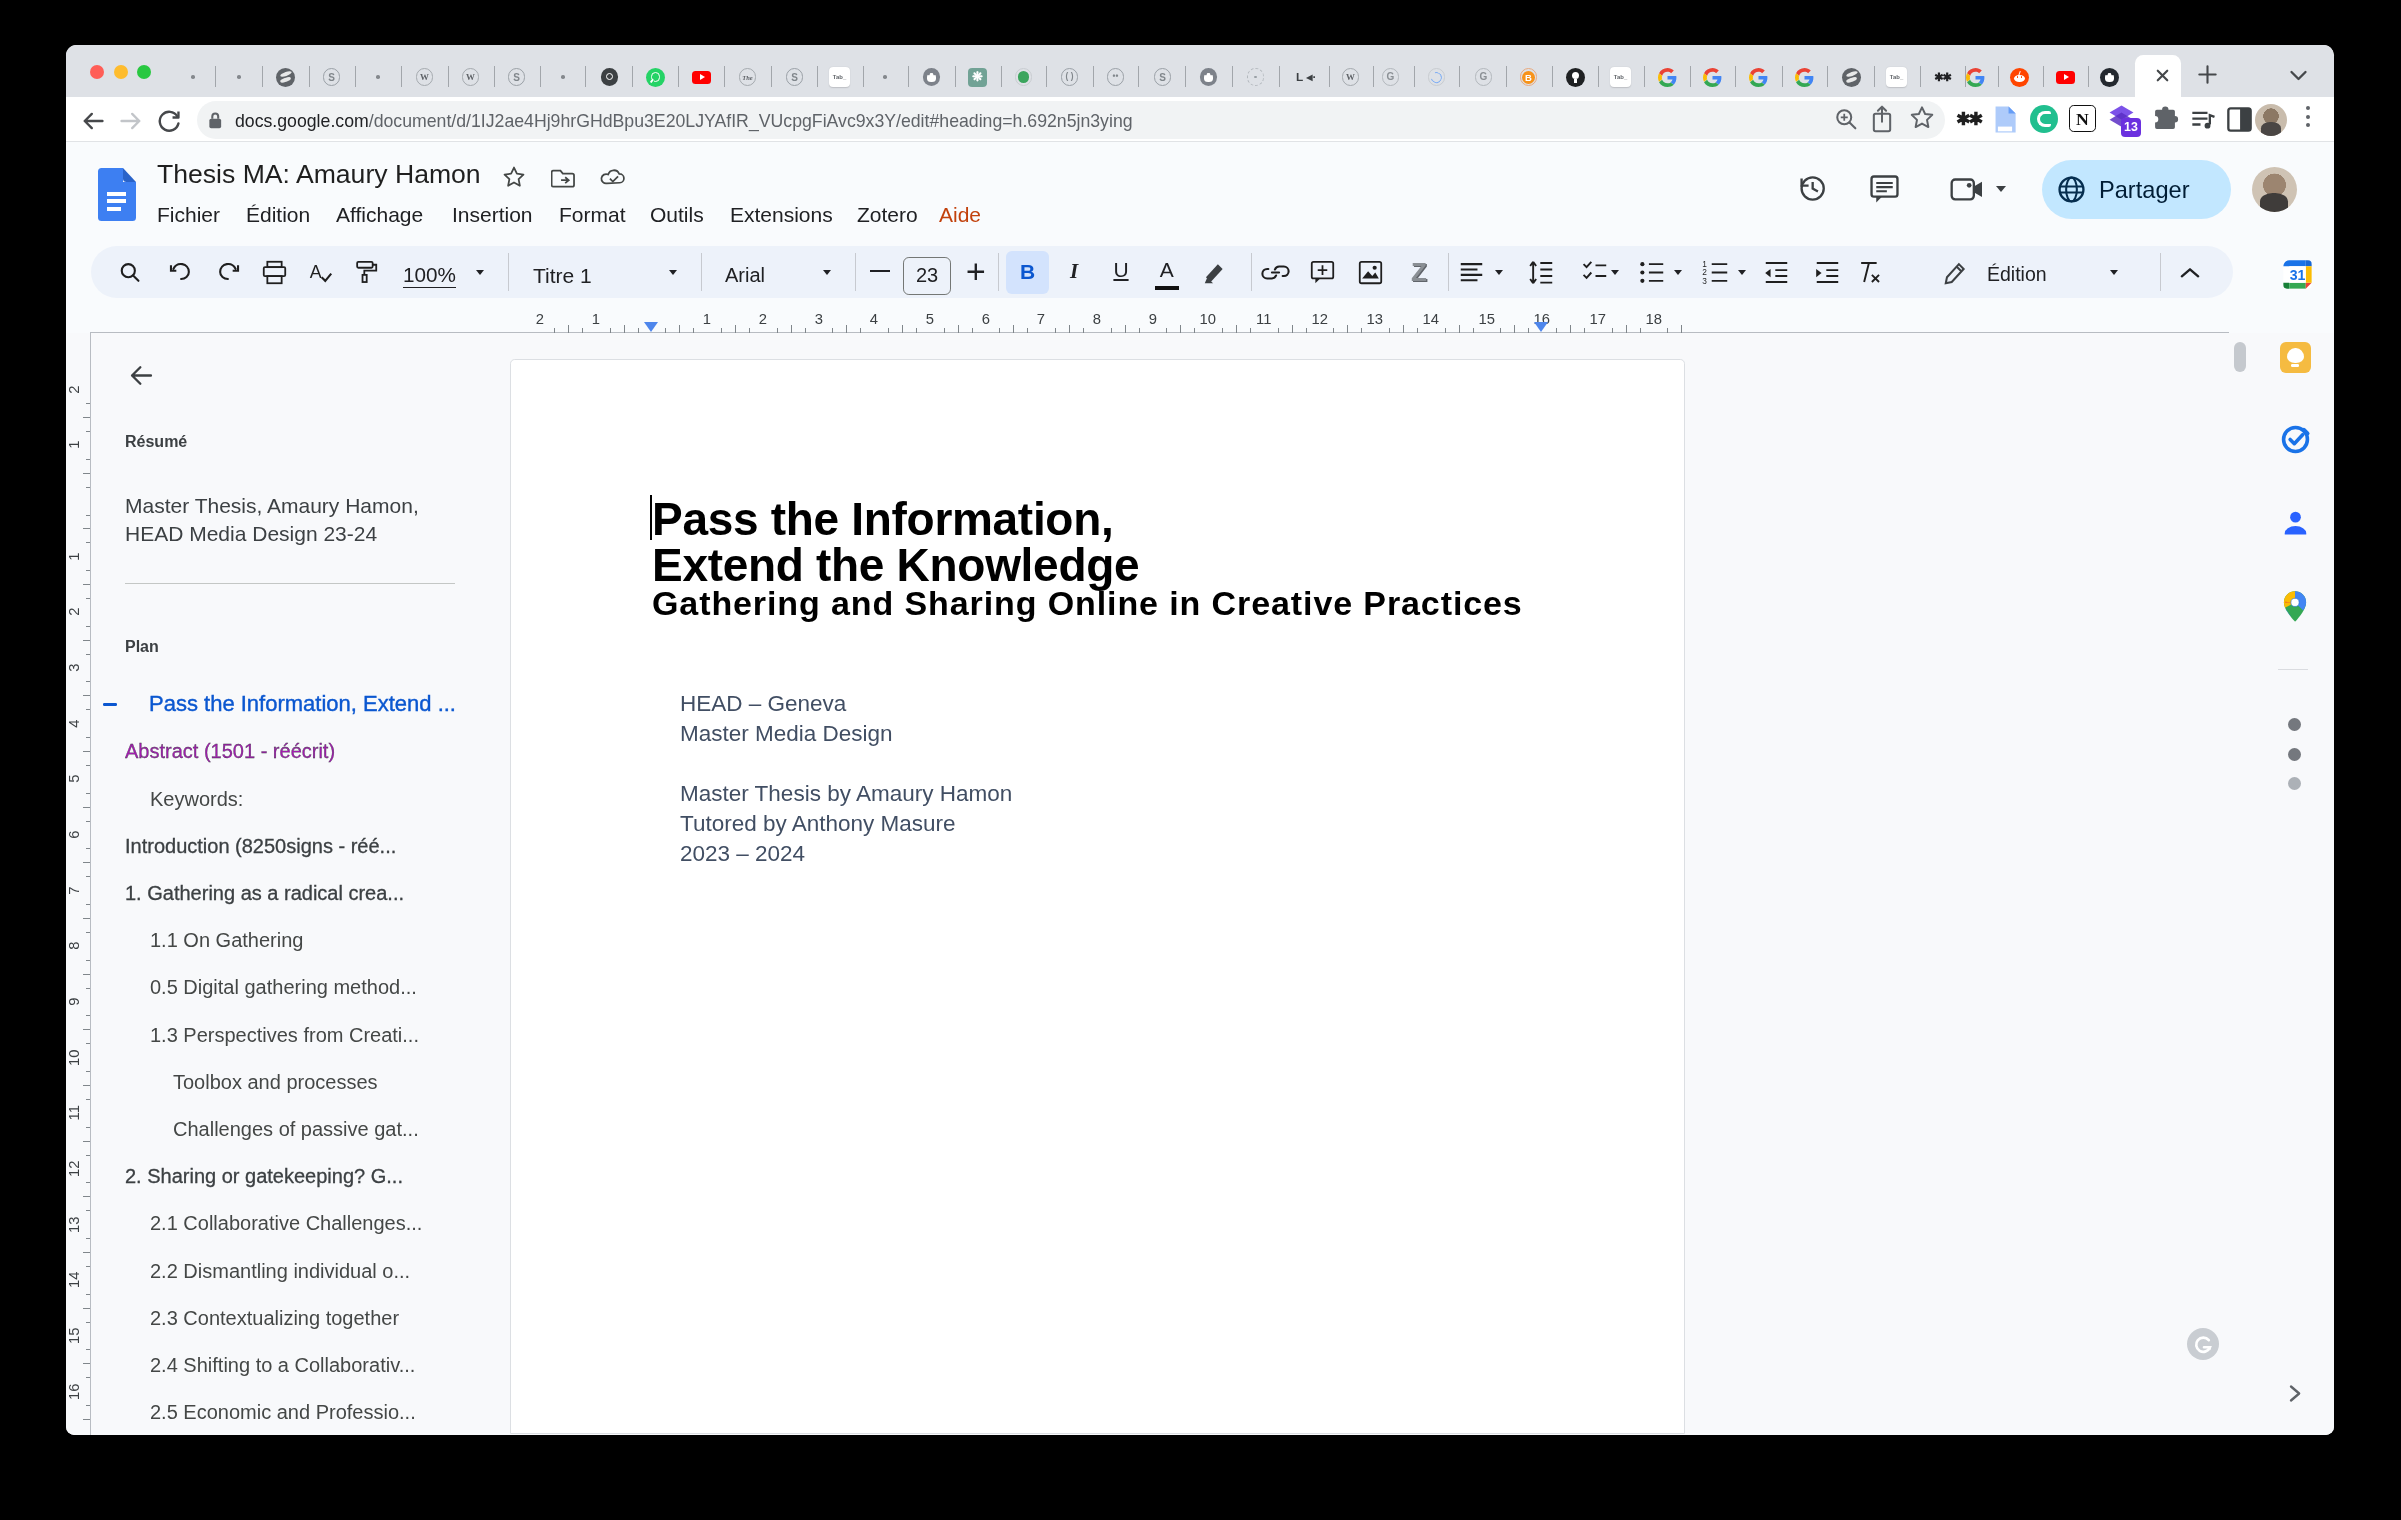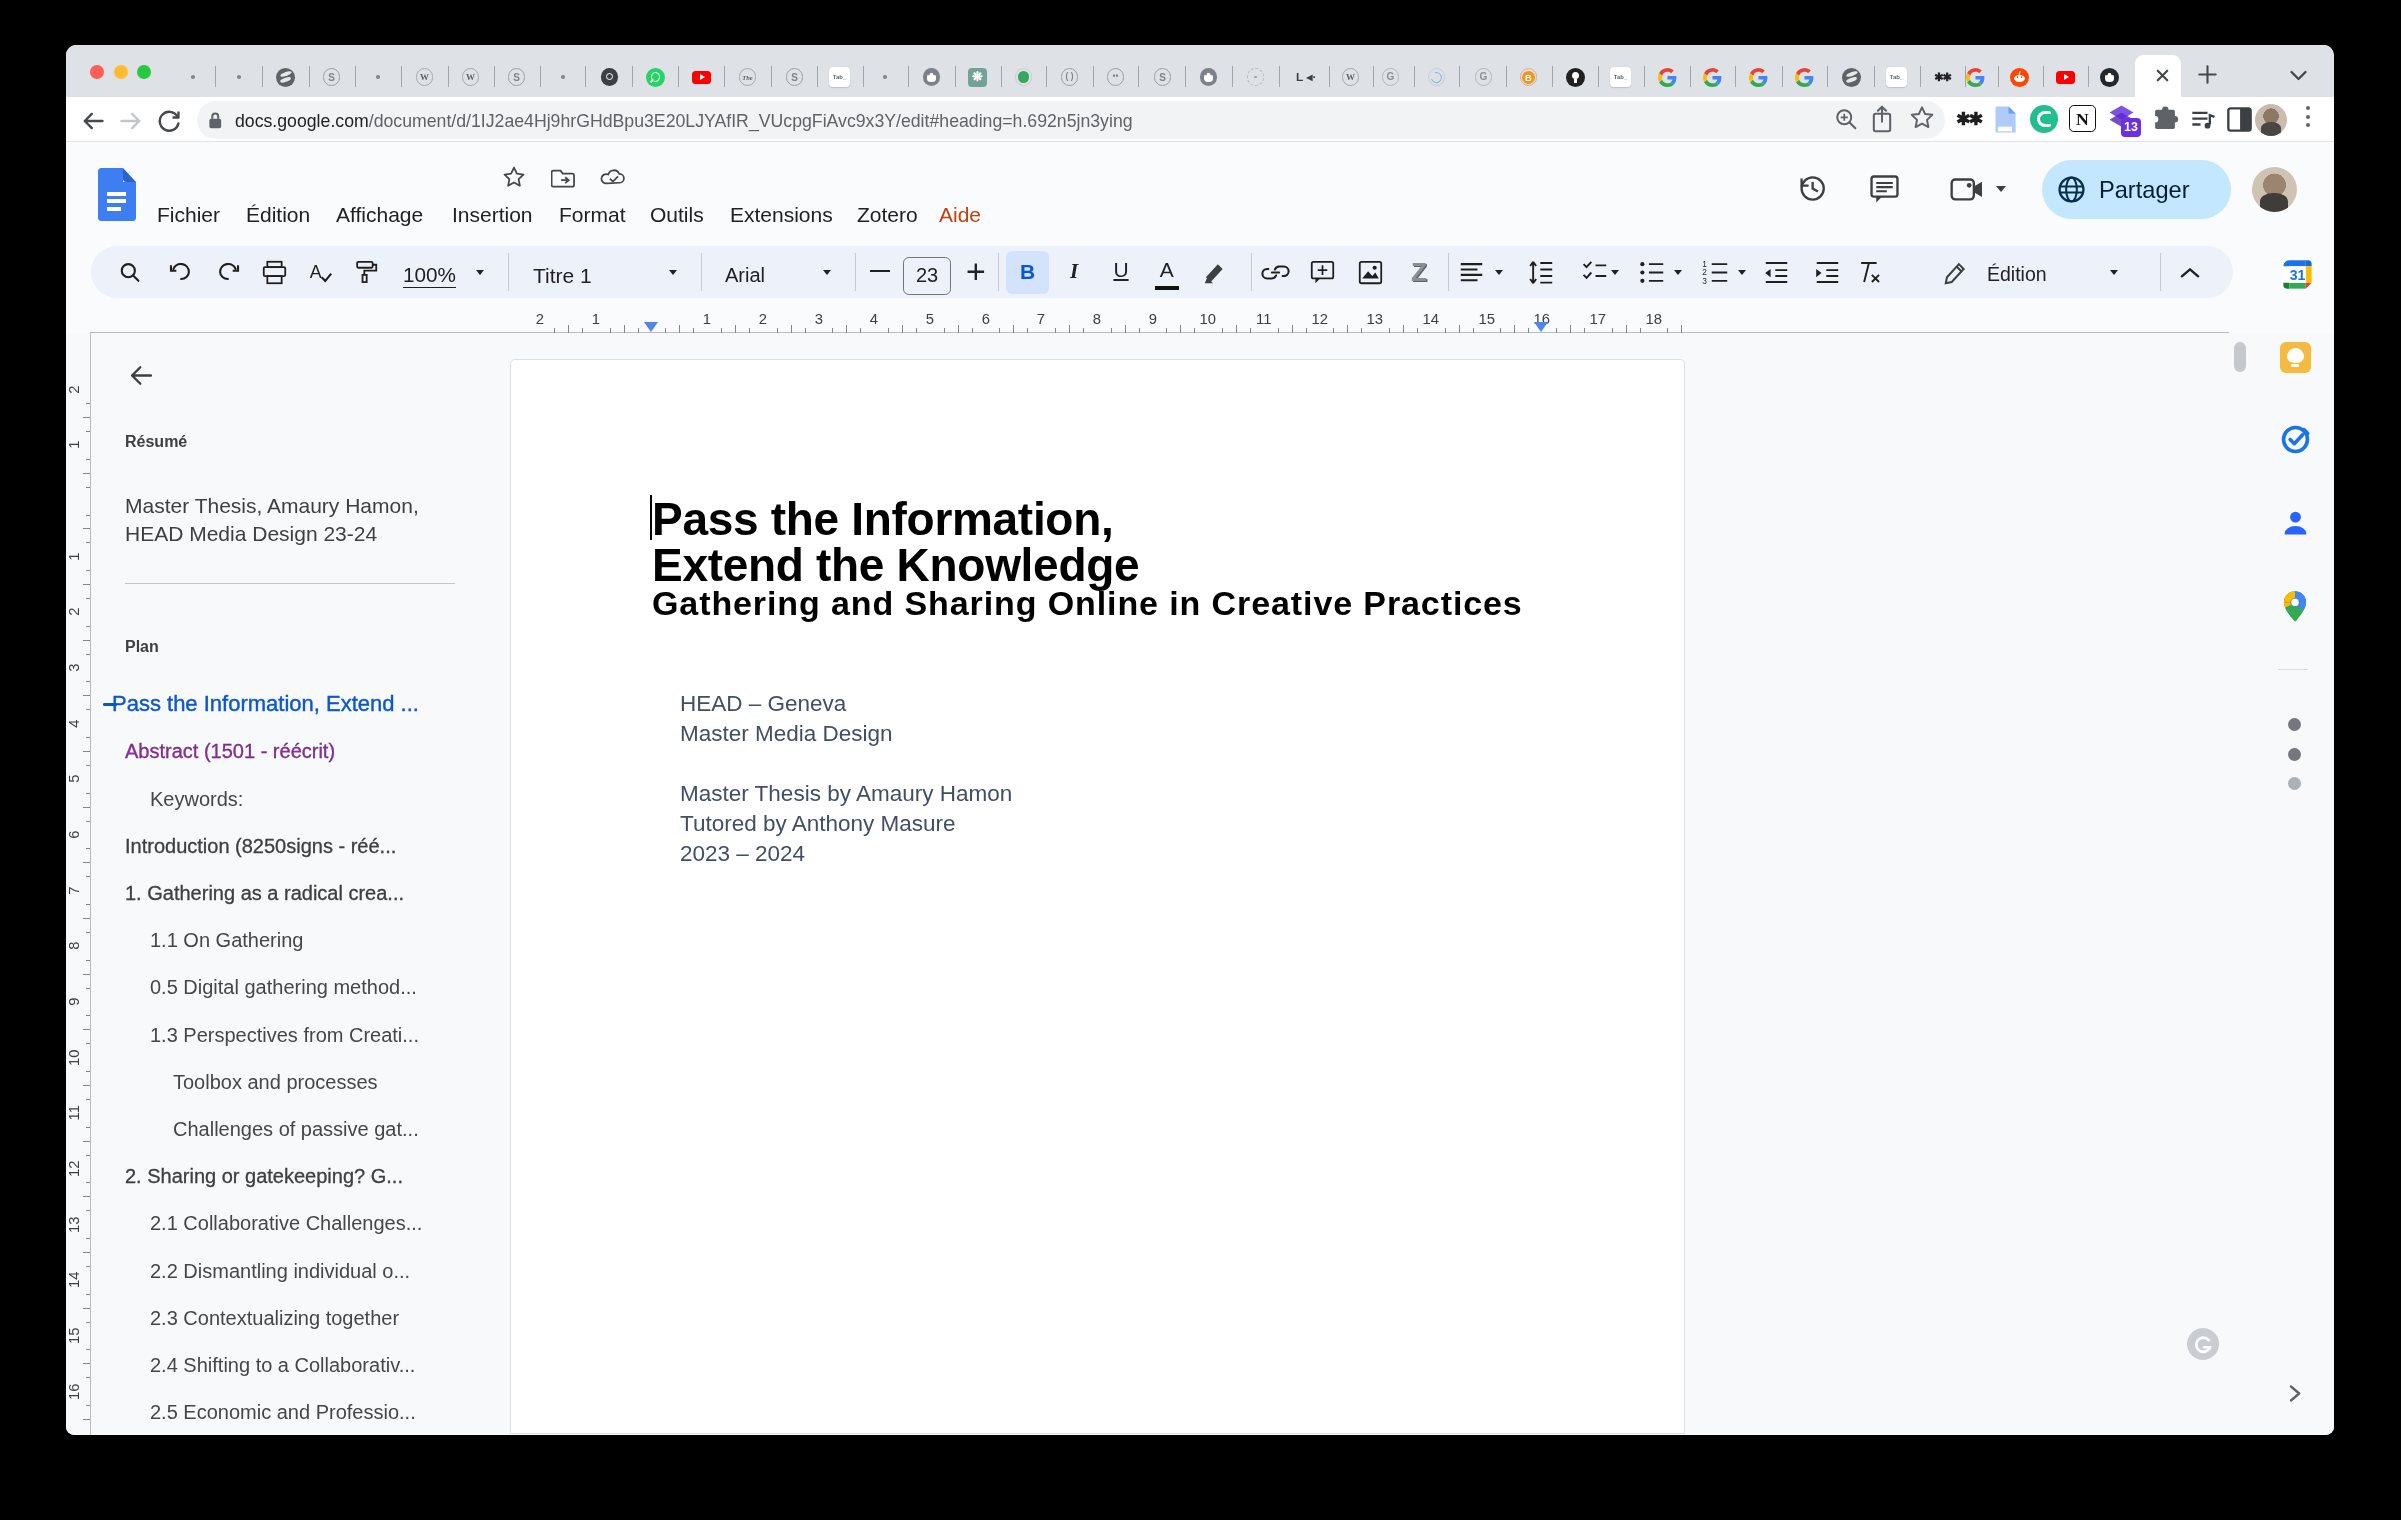--- a/index.html
+++ b/index.html
@@ -309,20 +309,21 @@
     </div>
     <div style="position:absolute;left:2240px;top:61px;width:4.1px;height:4.1px;border-radius:50%;background:#5F6368;"></div>
     <div style="position:absolute;left:2240px;top:70px;width:4.1px;height:4.1px;border-radius:50%;background:#5F6368;"></div>
     <div style="position:absolute;left:2240px;top:78px;width:4.1px;height:4.1px;border-radius:50%;background:#5F6368;"></div>
     <div style="position:absolute;left:32px;top:123px;width:38px;height:53px;background:#3D7FF2;border-radius:3.5px;"></div>
     <div style="position:absolute;left:57px;top:123px;width:13px;height:14px;background:#F9FBFD;"></div>
     <div style="position:absolute;left:57px;top:123px;width:13px;height:14px;background:#2A63C9;border-radius:0 0 0 3.5px;clip-path:polygon(0 0,0 100%,100% 100%);"></div>
     <div style="position:absolute;left:41px;top:147px;width:19px;height:3.5px;background:#fff;"></div>
     <div style="position:absolute;left:41px;top:154px;width:19px;height:3.5px;background:#fff;"></div>
     <div style="position:absolute;left:41px;top:162px;width:14px;height:3.5px;background:#fff;"></div>
+    <div style="position:absolute;left:91px;top:114px;width:532px;height:31px;font:400 26.6px/31px 'Liberation Sans';color:#1F1F1F;">Thesis MA: Amaury Hamon</div>
     <svg style="position:absolute;left:435px;top:119px" width="26" height="26" viewBox="0 0 44 44" fill="none">
       <path d="M22 6 l4.9 10.4 11.1 1.4 -8.2 7.8 2.1 11.2 -9.9-5.5 -9.9 5.5 2.1-11.2 -8.2-7.8 11.1-1.4z" stroke="#444746" stroke-width="3" fill="none" stroke-linejoin="round"></path>
     </svg>
     <svg style="position:absolute;left:485px;top:121px" width="26" height="23.6" viewBox="0 0 44 40" fill="none">
       <path d="M4 8 h12 l4 5 h16 a3 3 0 0 1 3 3 v16 a3 3 0 0 1 -3 3 h-32 a3 3 0 0 1 -3-3 v-21 a3 3 0 0 1 3-3z" stroke="#444746" stroke-width="3" fill="none"></path>
       <path d="M17 24 h12 M24 19 l6 5 -6 5" stroke="#444746" stroke-width="3" fill="none"></path>
     </svg>
     <svg style="position:absolute;left:534px;top:122px" width="28" height="21" viewBox="0 0 48 36" fill="none">
       <path d="M12 28 a8 8 0 1 1 2-15 a10 10 0 0 1 19-1 a7.5 7.5 0 0 1 1 15z" stroke="#444746" stroke-width="3" fill="none" stroke-linejoin="round"></path>
       <path d="M17 20 l5 5 9-9" stroke="#444746" stroke-width="3" fill="none"></path>
@@ -653,21 +654,21 @@
     <div style="position:absolute;left:19.5px;top:1360px;width:4.1px;height:0px;border-top:1.2px solid #80868B;"></div>
     <div style="position:absolute;left:17px;top:1374px;width:6.5px;height:0px;border-top:1.2px solid #80868B;"></div>
     <svg style="position:absolute;left:59px;top:315px" width="33" height="31" viewBox="0 0 56 52" fill="none">
       <path d="M44 26 H12 M26 12 L12 26 L26 40" stroke="#3C4043" stroke-width="4" stroke-linecap="round" stroke-linejoin="round"></path>
     </svg>
     <div style="position:absolute;left:59px;top:388px;width:177px;height:17.7px;font:700 16px/17.7px 'Liberation Sans';color:#3C4043;">Résumé</div>
     <div style="position:absolute;left:59px;top:447px;width:331px;height:59px;font:400 21px/28px 'Liberation Sans';color:#3C4043;">Master Thesis, Amaury Hamon, HEAD Media Design 23-24</div>
     <div style="position:absolute;left:59px;top:538px;width:330px;height:0px;border-top:1.2px solid #C4C7C5;"></div>
     <div style="position:absolute;left:59px;top:593px;width:177px;height:17.7px;font:700 16px/17.7px 'Liberation Sans';color:#3C4043;">Plan</div>
     <div style="position:absolute;left:37px;top:658px;width:14px;height:3px;background:#0B57D0;border-radius:1.2px;"></div>
-    <div style="position:absolute;left:46px;top:648px;width:355px;height:22.5px;font:400 22px/22.5px 'Liberation Sans';color:#0B57D0;-webkit-text-stroke:0.4px #0B57D0;white-space:nowrap;overflow:hidden;">Pass the Information, Extend ...</div>
+    <div style="position:absolute;left:59px;top:648px;width:355px;height:22.5px;font:400 22px/22.5px 'Liberation Sans';color:#0B57D0;-webkit-text-stroke:0.4px #0B57D0;white-space:nowrap;overflow:hidden;text-align:center;">Pass the Information, Extend ...</div>
     <div style="position:absolute;left:59px;top:695px;width:355px;height:22.5px;font:400 20px/22.5px 'Liberation Sans';color:#a21caf;-webkit-text-stroke:0.3px #3C4043;white-space:nowrap;overflow:hidden;">Abstract (1501 - réécrit)</div>
     <div style="position:absolute;left:84px;top:743px;width:355px;height:22.5px;font:400 20px/22.5px 'Liberation Sans';color:#444746;white-space:nowrap;overflow:hidden;">Keywords:</div>
     <div style="position:absolute;left:59px;top:790px;width:355px;height:22.5px;font:400 20px/22.5px 'Liberation Sans';color:#3C4043;-webkit-text-stroke:0.3px #3C4043;white-space:nowrap;overflow:hidden;">Introduction (8250signs - réé...</div>
     <div style="position:absolute;left:59px;top:837px;width:355px;height:22.5px;font:400 20px/22.5px 'Liberation Sans';color:#3C4043;-webkit-text-stroke:0.3px #3C4043;white-space:nowrap;overflow:hidden;">1. Gathering as a radical crea...</div>
     <div style="position:absolute;left:84px;top:884px;width:355px;height:22.5px;font:400 20px/22.5px 'Liberation Sans';color:#444746;white-space:nowrap;overflow:hidden;">1.1 On Gathering</div>
     <div style="position:absolute;left:84px;top:931px;width:355px;height:22.5px;font:400 20px/22.5px 'Liberation Sans';color:#444746;white-space:nowrap;overflow:hidden;">0.5 Digital gathering method...</div>
     <div style="position:absolute;left:84px;top:979px;width:355px;height:22.5px;font:400 20px/22.5px 'Liberation Sans';color:#444746;white-space:nowrap;overflow:hidden;">1.3 Perspectives from Creati...</div>
     <div style="position:absolute;left:107px;top:1026px;width:355px;height:22.5px;font:400 20px/22.5px 'Liberation Sans';color:#444746;white-space:nowrap;overflow:hidden;">Toolbox and processes</div>
     <div style="position:absolute;left:107px;top:1073px;width:355px;height:22.5px;font:400 20px/22.5px 'Liberation Sans';color:#444746;white-space:nowrap;overflow:hidden;">Challenges of passive gat...</div>
     <div style="position:absolute;left:59px;top:1120px;width:355px;height:22.5px;font:400 20px/22.5px 'Liberation Sans';color:#3C4043;-webkit-text-stroke:0.3px #3C4043;white-space:nowrap;overflow:hidden;">2. Sharing or gatekeeping? G...</div>

